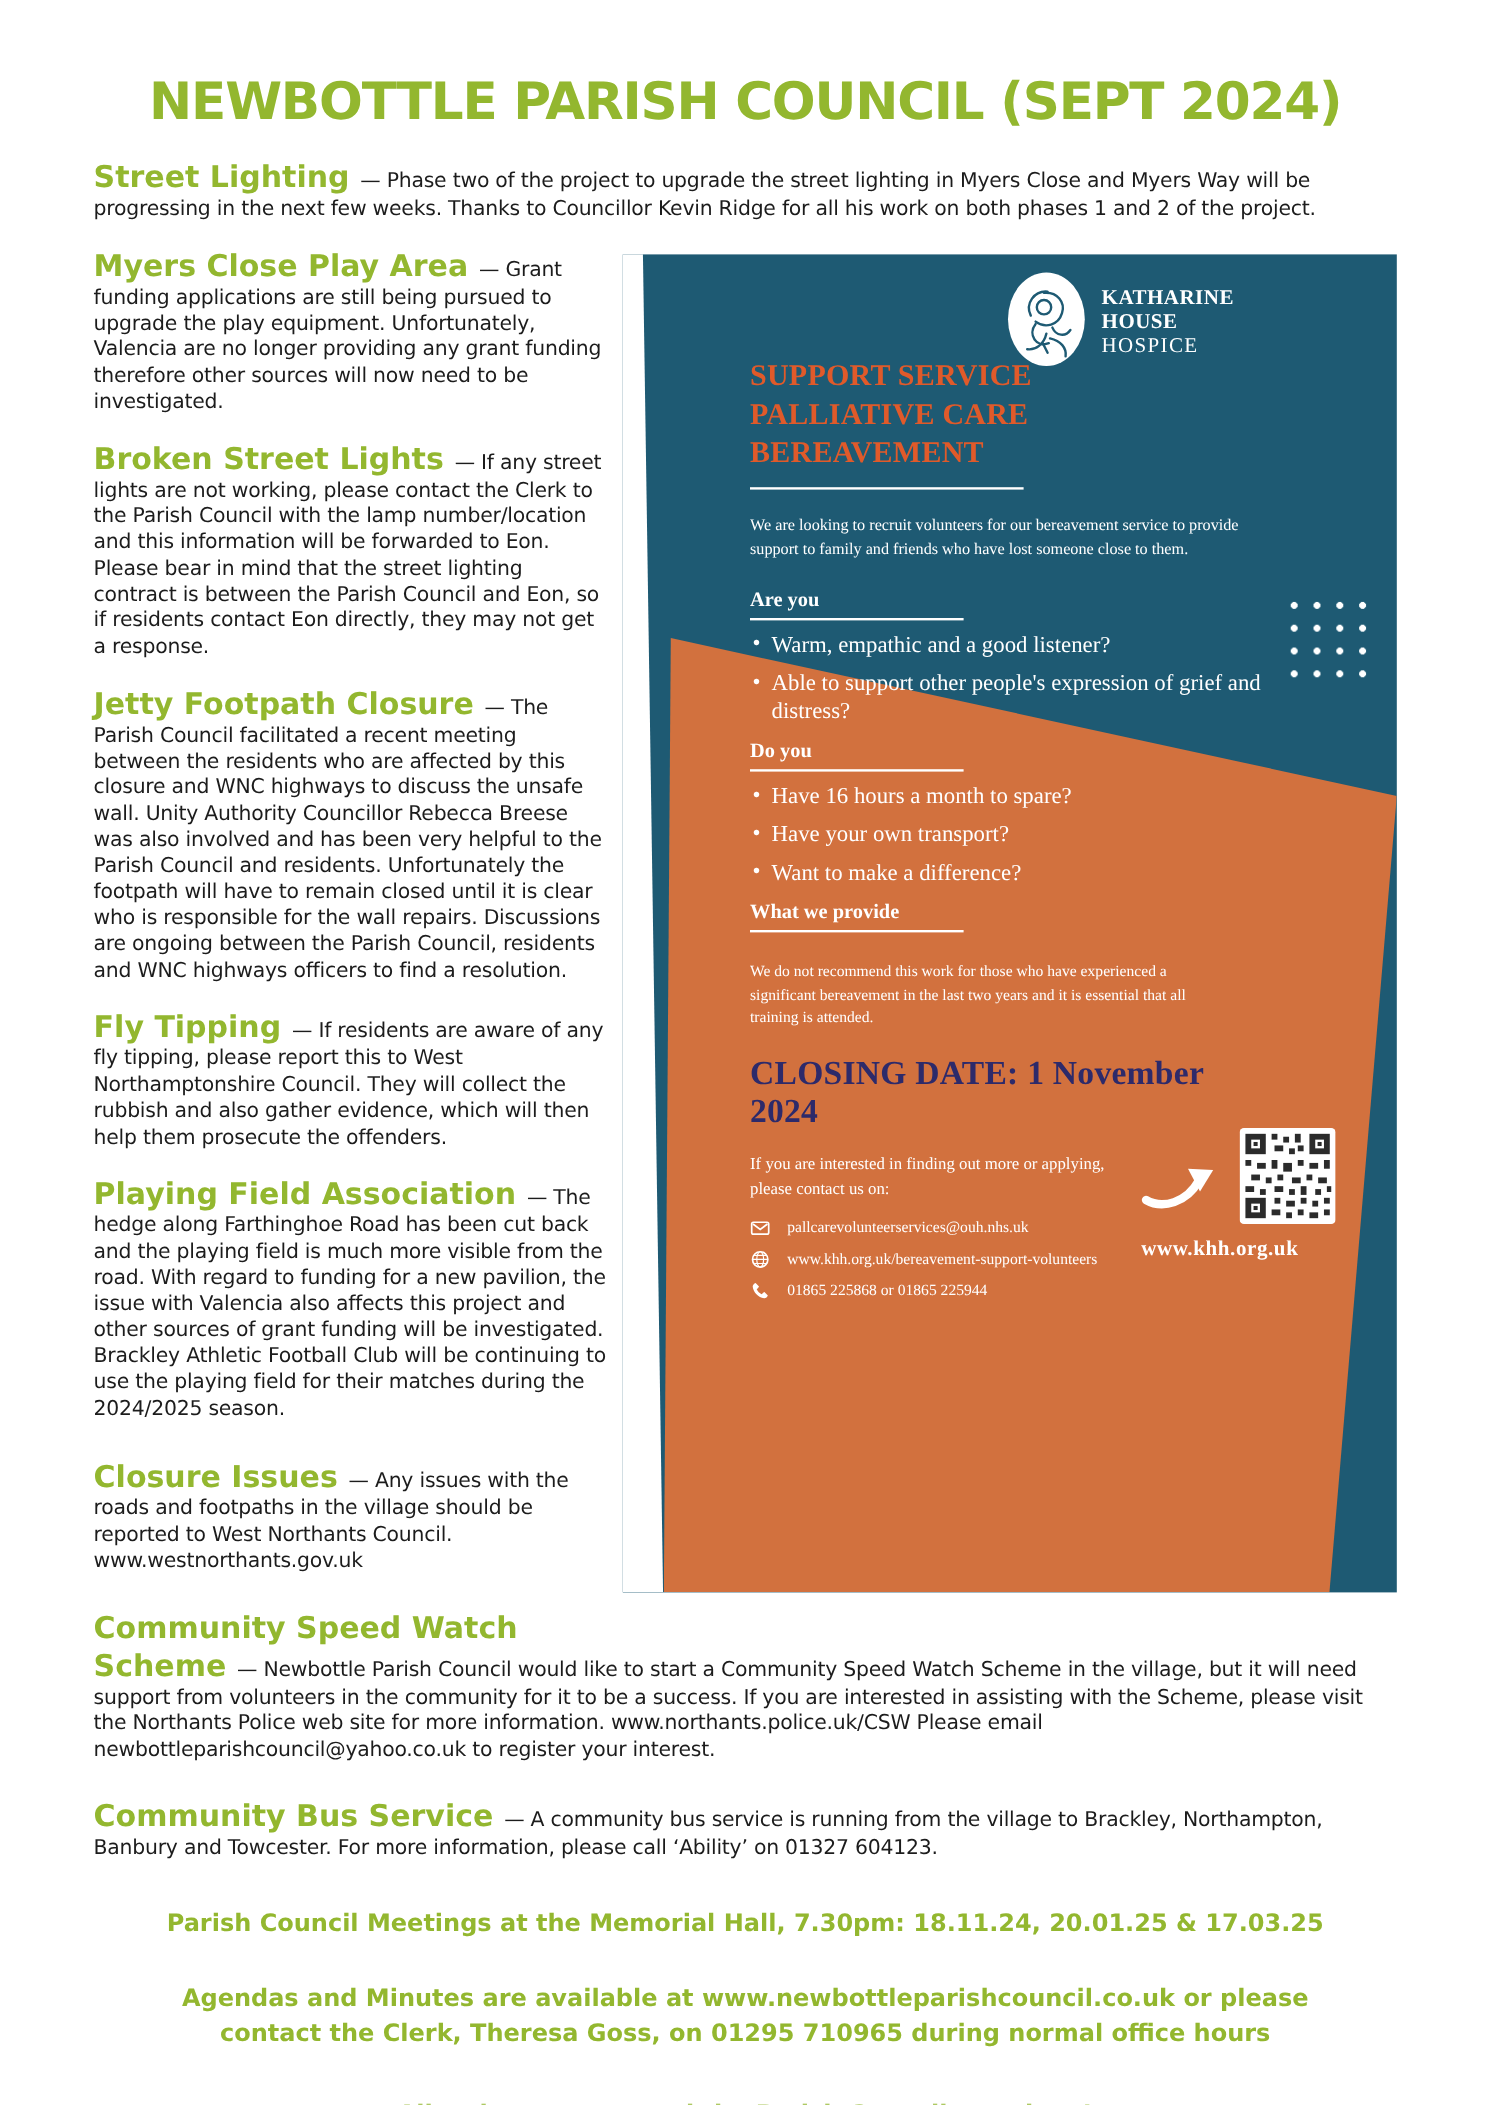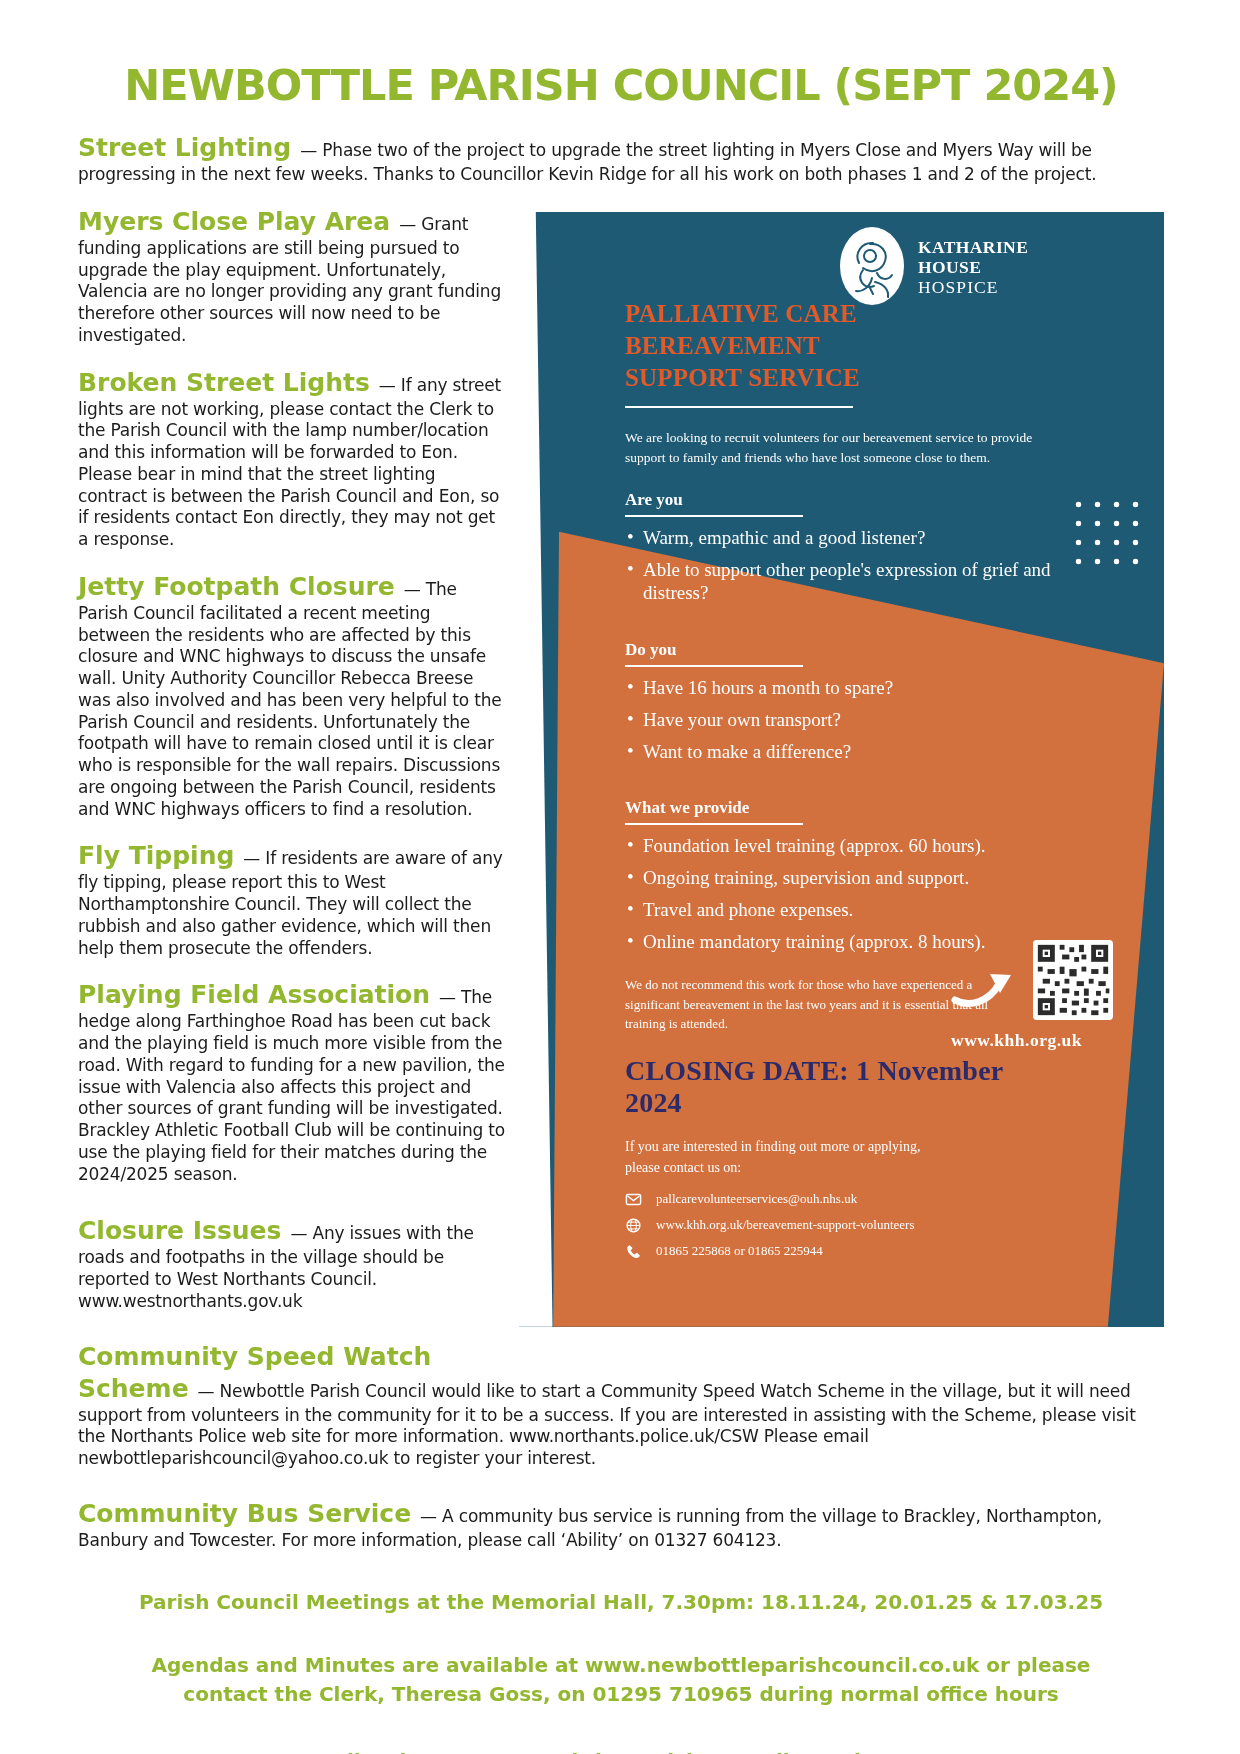--- a/index.html
+++ b/index.html
@@ -33,21 +33,21 @@
   .khh-logo{position:absolute; top:14px; left:320px; display:flex; align-items:center;}
   .khh-logo .txt{margin-left:13px; color:#ffffff; font-size:17.5px; line-height:1.14; font-weight:bold; letter-spacing:.4px;}
   .khh-logo .txt .light{font-weight:normal; letter-spacing:1.1px;}
   .flyer-toptext{position:absolute; top:86px; left:106px; width:430px;}
   .flyer-title{color:#e05a2a; font-weight:bold; font-size:25px; line-height:1.28; letter-spacing:.2px;}
   .title-underline{width:228px; height:2px; background:#ffffff; margin-top:12px;}
   .flyer-toptext p{color:#ffffff; font-size:13.5px; line-height:1.5; width:408px; margin:20px 0 0 0;}
   .orange-content{position:absolute; top:278px; left:106px; width:440px; color:#ffffff;}
   .grp-h{
     display:inline-block; min-width:178px; font-size:17px; font-weight:bold;
-    padding-bottom:5px; border-bottom:2px solid #ffffff; margin-top:27px;
+    padding-bottom:5px; border-bottom:2px solid #ffffff; margin-top:3px;
   }
   .grp-h:first-child{margin-top:0;}
   .orange-content ul{list-style:none; margin:9px 0 0 0; padding:0;}
   .orange-content li{font-size:19px; line-height:1.25; margin:0 0 8px 0; padding-left:18px; position:relative;}
   .orange-content li::before{content:"•"; position:absolute; left:2px; top:-1px;}
   .note{font-size:13px; line-height:1.5; width:402px; margin-top:22px;}
   .closing{color:#2d2a6a; font-weight:bold; font-size:28px; margin-top:21px; letter-spacing:.2px;}
   .contact-intro{font-size:14px; line-height:1.5; width:330px; margin-top:17px;}
   .contacts{margin-top:13px;}
   .c-row{display:flex; align-items:center; margin-bottom:9px;}
@@ -100,48 +100,42 @@
       </span>
       <span class="txt">
         <div>KATHARINE</div>
         <div>HOUSE</div>
         <div class="light">HOSPICE</div>
       </span>
     </div>
 
     <div class="flyer-toptext">
       <div class="flyer-title">
+        <div>SUPPORT SERVICE</div>
         <div>PALLIATIVE CARE BEREAVEMENT</div>
-        <div>SUPPORT SERVICE</div>
       </div>
       <div class="title-underline"></div>
       <p>We are looking to recruit volunteers for our bereavement service to provide support to family and friends who have lost someone close to them.</p>
     </div>
 
     <div class="dots"></div>
 
     <div class="orange-content">
       <div class="grp-h">Are you</div>
       <ul>
         <li>Warm, empathic and a good listener?</li>
         <li>Able to support other people's expression of grief and distress?</li>
       </ul>
       <div class="grp-h">Do you</div>
       <ul>
         <li>Have 16 hours a month to spare?</li>
         <li>Have your own transport?</li>
         <li>Want to make a difference?</li>
       </ul>
       <div class="grp-h">What we provide</div>
-      <ul>
-        <li>Foundation level training (approx. 60 hours).</li>
-        <li>Ongoing training, supervision and support.</li>
-        <li>Travel and phone expenses.</li>
-        <li>Online mandatory training (approx. 8 hours).</li>
-      </ul>
       <div class="note">We do not recommend this work for those who have experienced a significant bereavement in the last two years and it is essential that all training is attended.</div>
       <div class="closing">CLOSING DATE: 1 November 2024</div>
       <div class="contact-intro">If you are interested in finding out more or applying, please contact us on:</div>
       <div class="contacts">
         <div class="c-row">
           <span class="cicon">
             <svg width="17" height="17" viewBox="0 0 24 24">
                 <rect x="2" y="5" width="20" height="14" rx="2" fill="none" stroke="#ffffff" stroke-width="2"></rect>
                 <path d="M3.5 7l8.5 6.5L20.5 7" fill="none" stroke="#ffffff" stroke-width="2"></path>
               </svg>

